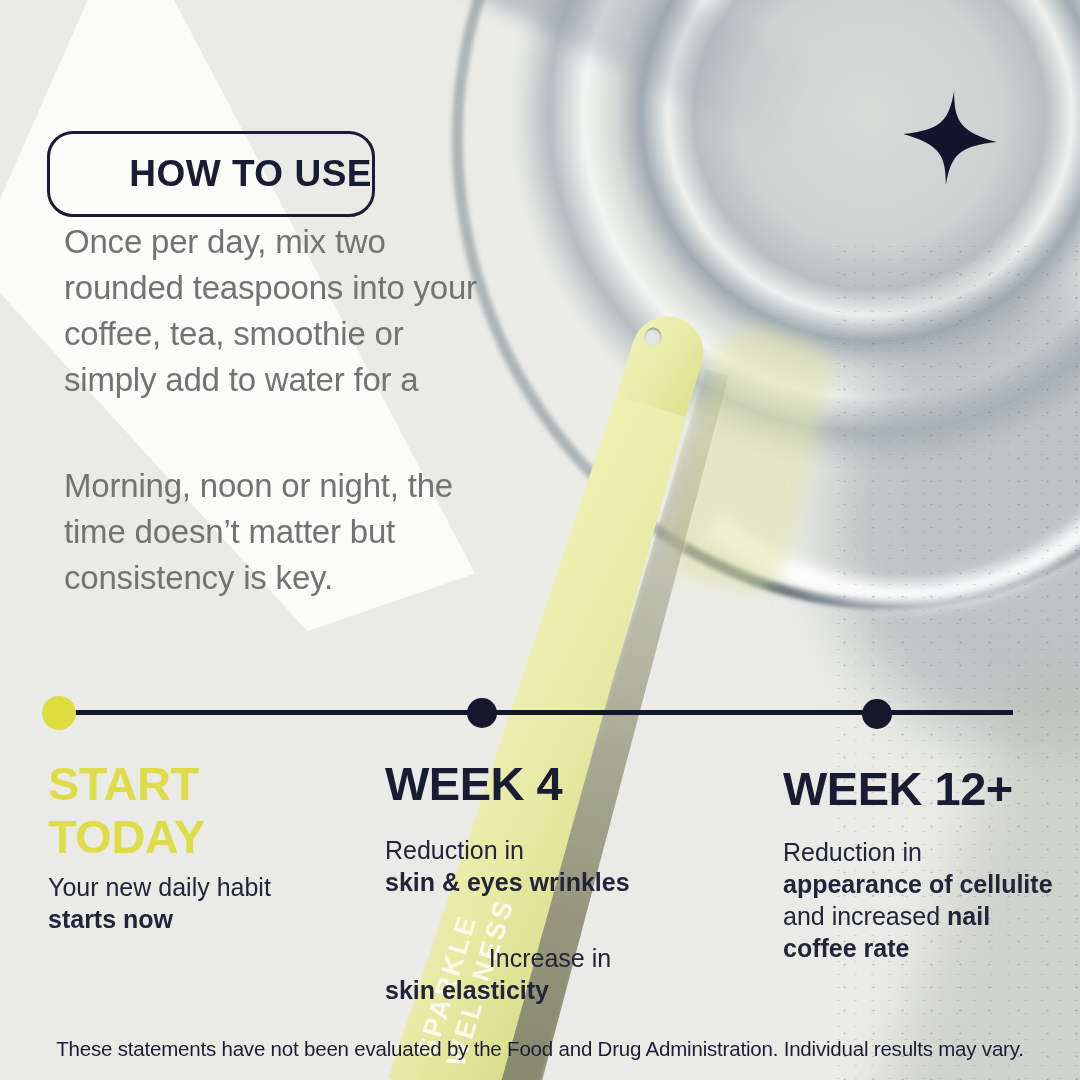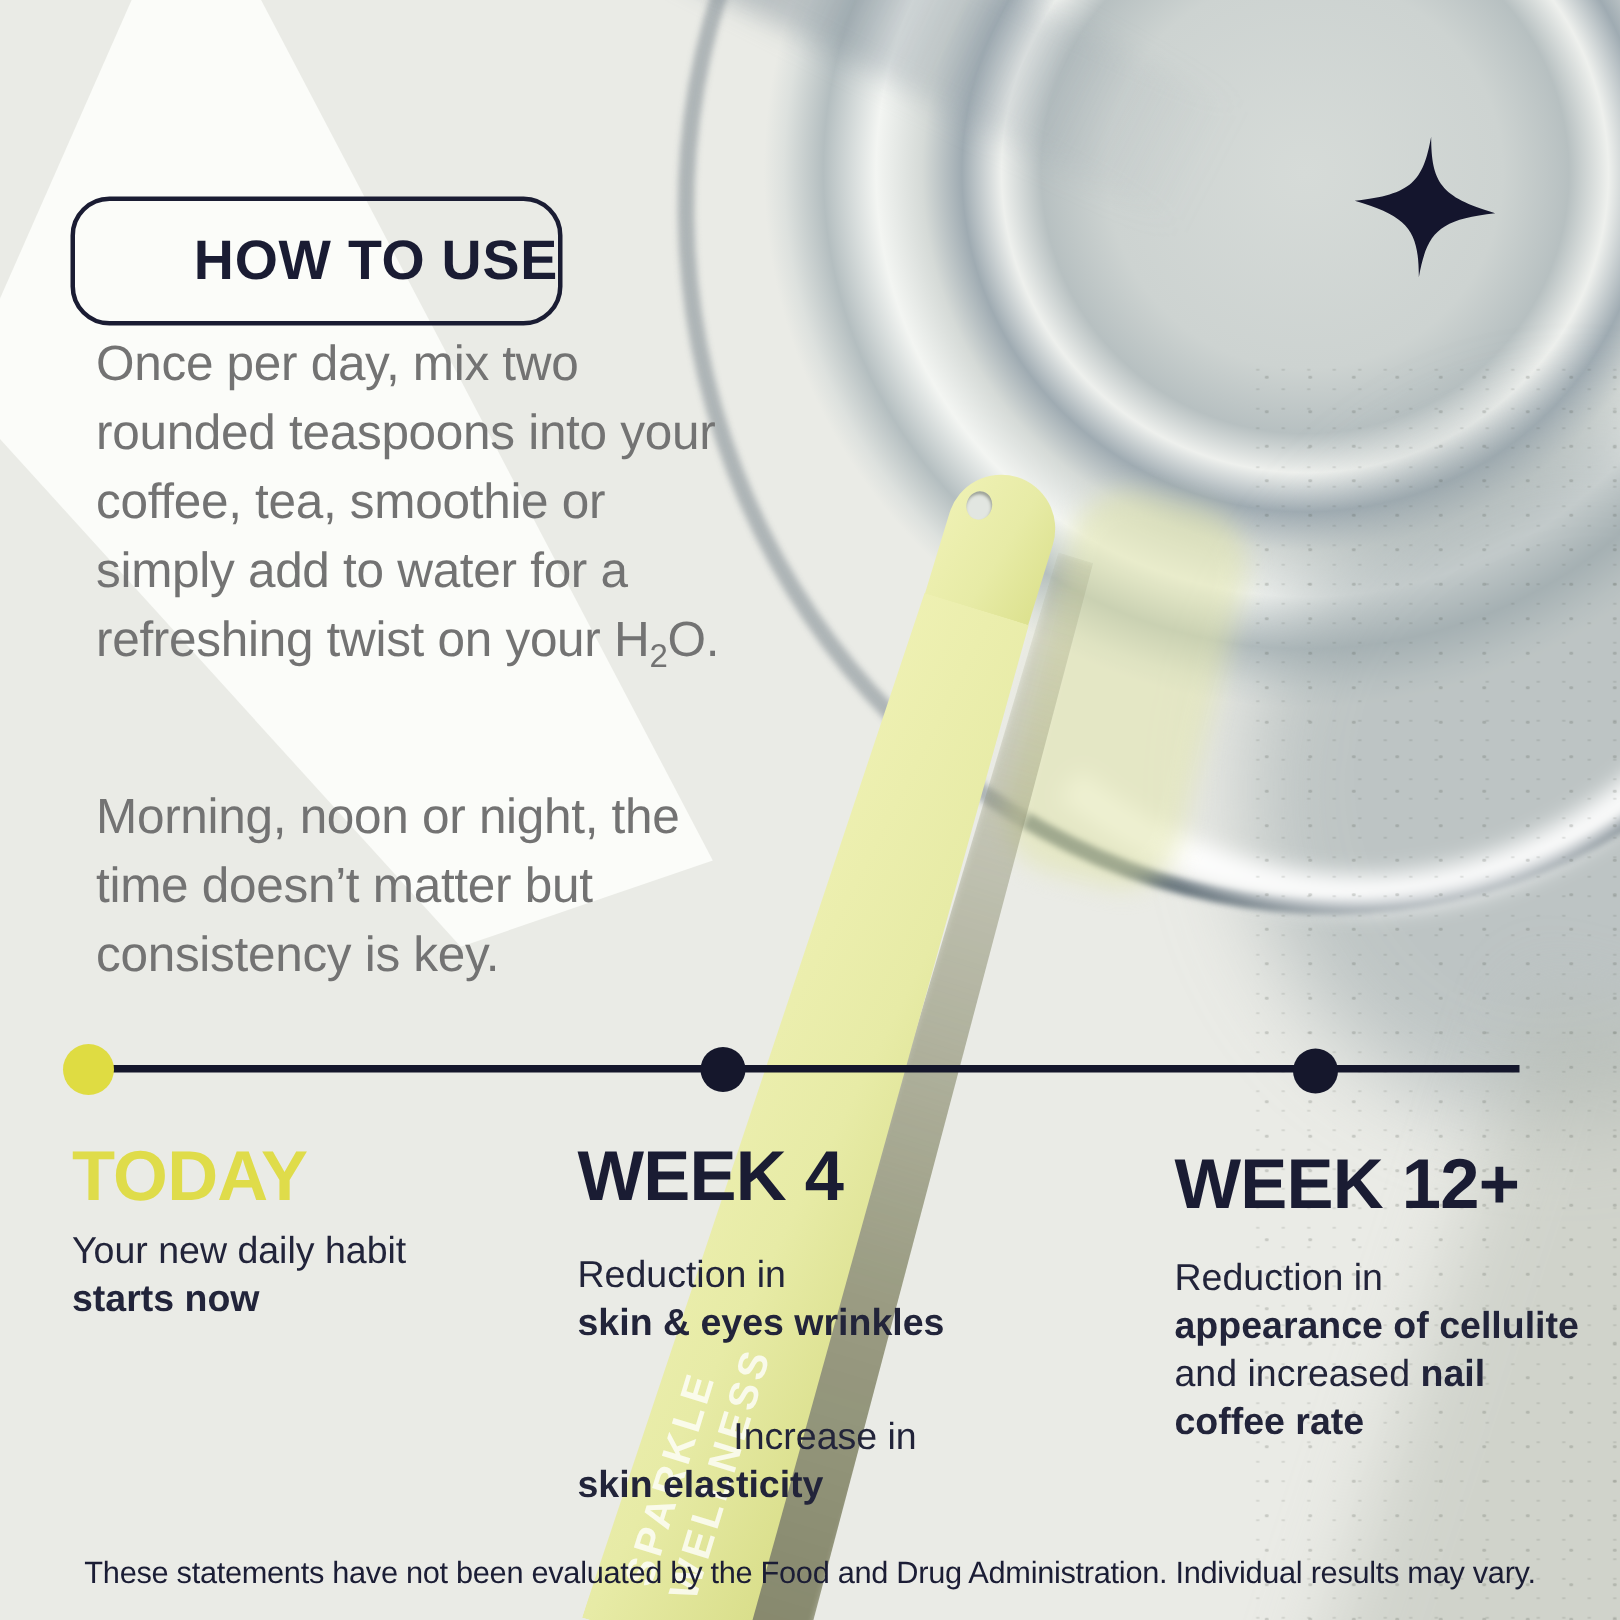--- a/index.html
+++ b/index.html
@@ -162,33 +162,33 @@
 
 <div class="abs badge">
   <span>HOW TO USE</span>
 </div>
 
 <div class="abs intro">
   <div>Once per day, mix two</div>
   <div>rounded teaspoons into your</div>
   <div>coffee, tea, smoothie or</div>
   <div>simply add to water for a</div>
-  <div><span>refreshing twist on your H</span><sub>2</sub><span>O.</span></div>
   <div class="para2">Morning, noon or night, the</div>
   <div>time doesn’t matter but</div>
   <div>consistency is key.</div>
 </div>
 
 <div class="abs tl-line"></div>
 <div class="abs dot dot-start"></div>
 <div class="abs dot dot-w4"></div>
 <div class="abs dot dot-w12"></div>
 
 <div class="abs col col-1">
   <h2>
+    <div>START</div>
     <div>TODAY</div>
   </h2>
   <div class="desc">
     <div><span>Your new daily habit</span></div>
     <div><span class="b">starts now</span></div>
   </div>
 </div>
 
 <div class="abs col col-2">
   <h2>WEEK 4</h2>

